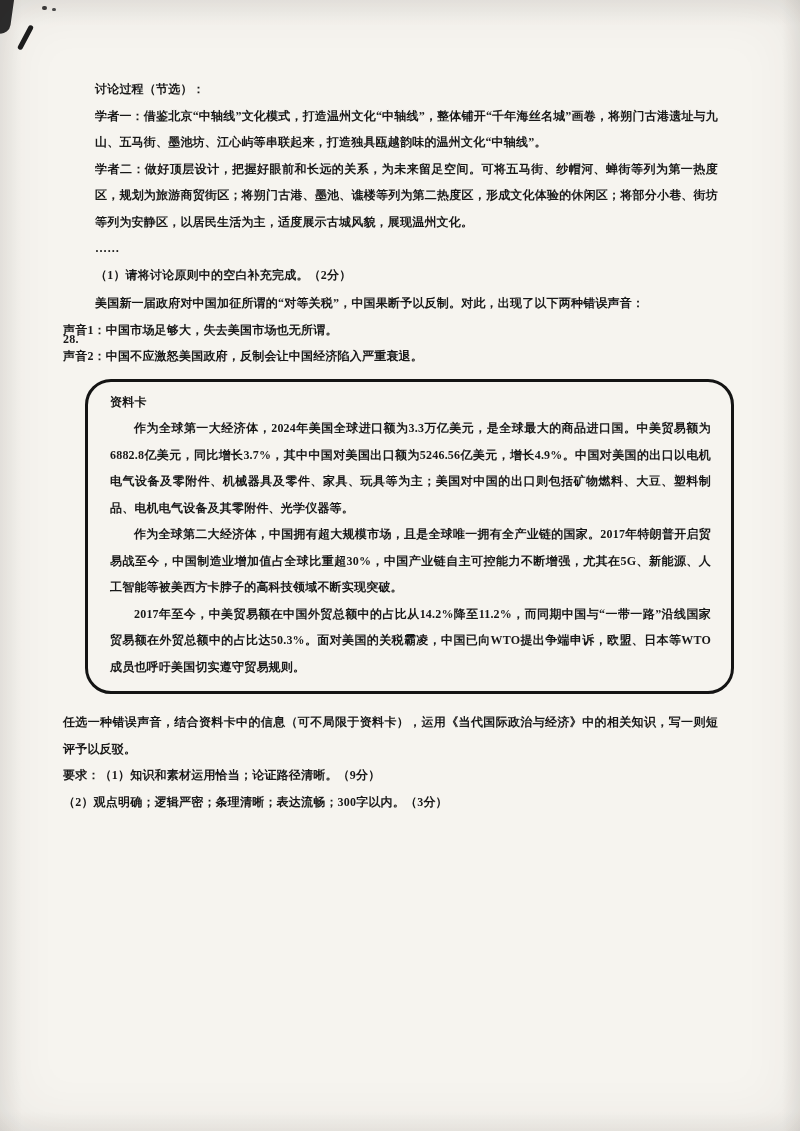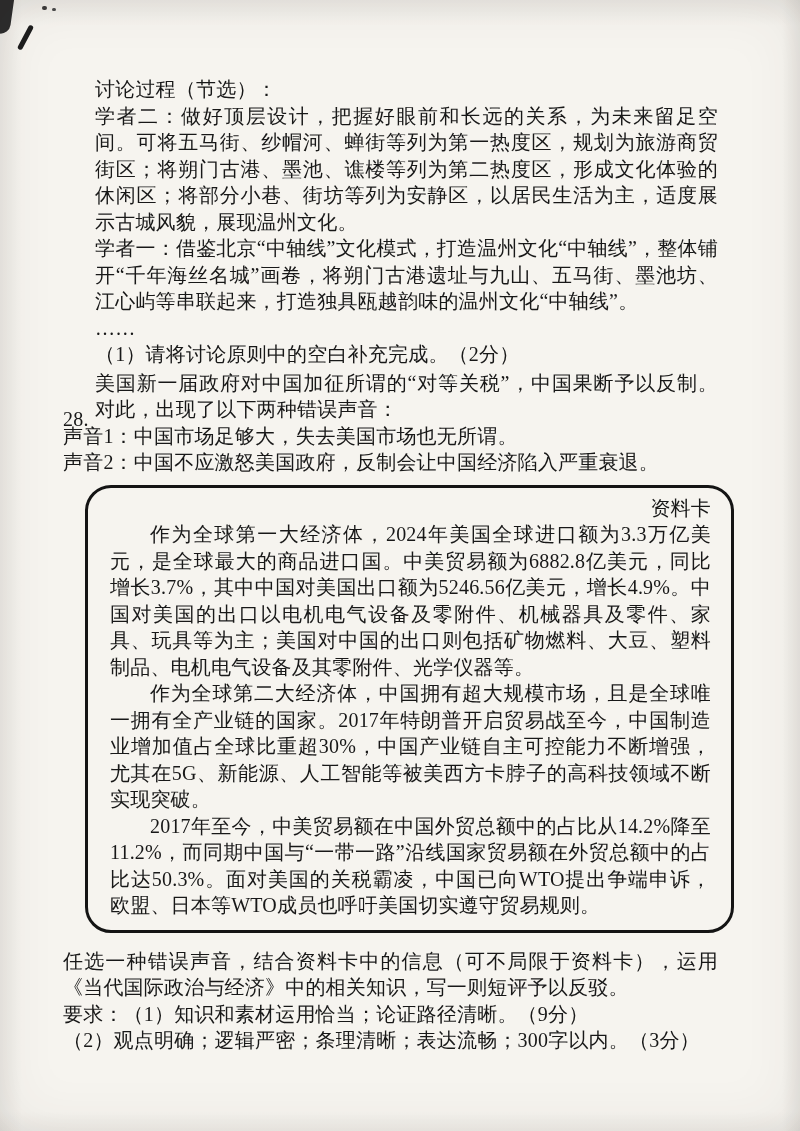--- a/index.html
+++ b/index.html
@@ -23,54 +23,54 @@
   }
   
   .artifact{position:absolute;background:#222;pointer-events:none;}
   .art-blob{left:-4px;top:-6px;width:16px;height:40px;border-radius:0 4px 10px 3px;transform:rotate(8deg);background:#2b2b2b;}
   .art-stroke{left:23px;top:24px;width:5px;height:27px;border-radius:3px;transform:rotate(28deg);background:#1d1d1d;}
   .art-dot1{left:42px;top:6px;width:5px;height:4px;border-radius:2px;background:#3a3a3a;}
   .art-dot2{left:52px;top:8px;width:4px;height:3px;border-radius:2px;background:#4a4a4a;}
 
   .content{
     position:absolute;left:63px;top:76px;width:655px;
-    font-size:20px;line-height:26.5px;font-weight:400;
+    font-size:12px;line-height:26.5px;font-weight:700;
     text-align:justify;letter-spacing:0.2px;
   }
   .content p{margin:0;}
   .sec-discussion{margin-left:32px;}
   .subq{margin-left:17px;}
   .q28{position:relative;padding-left:32px;margin-top:2px;}
   .qnum{position:absolute;left:0;top:0;margin-top:36px;}
   .voice{margin-left:32px;margin-top:1px;}
   .card{
     border:3px solid #141414;border-radius:26px;
     margin:9px -16px 15px 22px;
     padding:7px 20px 11px 22px;
   }
-  .card-title{text-align:right;text-indent:0 !important;}
+  .card-title{text-align:left;text-indent:0 !important;}
   .card p{text-indent:2em;}
   .req2{margin-left:52px;}
 </style>
 </head>
 <body>
 
 <div class="page">
 
   <div class="artifact art-blob"></div>
   <div class="artifact art-stroke"></div>
   <div class="artifact art-dot1"></div>
   <div class="artifact art-dot2"></div>
 
   <div class="content">
 
     <div class="sec-discussion">
       <p>讨论过程（节选）：</p>
+      <p>学者一：借鉴北京“中轴线”文化模式，打造温州文化“中轴线”，整体铺开“千年海丝名城”画卷，将朔门古港遗址与九山、五马街、墨池坊、江心屿等串联起来，打造独具瓯越韵味的温州文化“中轴线”。</p>
       <p>学者二：做好顶层设计，把握好眼前和长远的关系，为未来留足空间。可将五马街、纱帽河、蝉街等列为第一热度区，规划为旅游商贸街区；将朔门古港、墨池、谯楼等列为第二热度区，形成文化体验的休闲区；将部分小巷、街坊等列为安静区，以居民生活为主，适度展示古城风貌，展现温州文化。</p>
-      <p>学者一：借鉴北京“中轴线”文化模式，打造温州文化“中轴线”，整体铺开“千年海丝名城”画卷，将朔门古港遗址与九山、五马街、墨池坊、江心屿等串联起来，打造独具瓯越韵味的温州文化“中轴线”。</p>
       <p>……</p>
       <p class="subq">（1）请将讨论原则中的空白补充完成。（2分）</p>
     </div>
 
     <div class="q28">
       <span class="qnum">28.</span>
       <p>美国新一届政府对中国加征所谓的“对等关税”，中国果断予以反制。对此，出现了以下两种错误声音：</p>
     </div>
 
     <p class="voice">声音1：中国市场足够大，失去美国市场也无所谓。</p>

